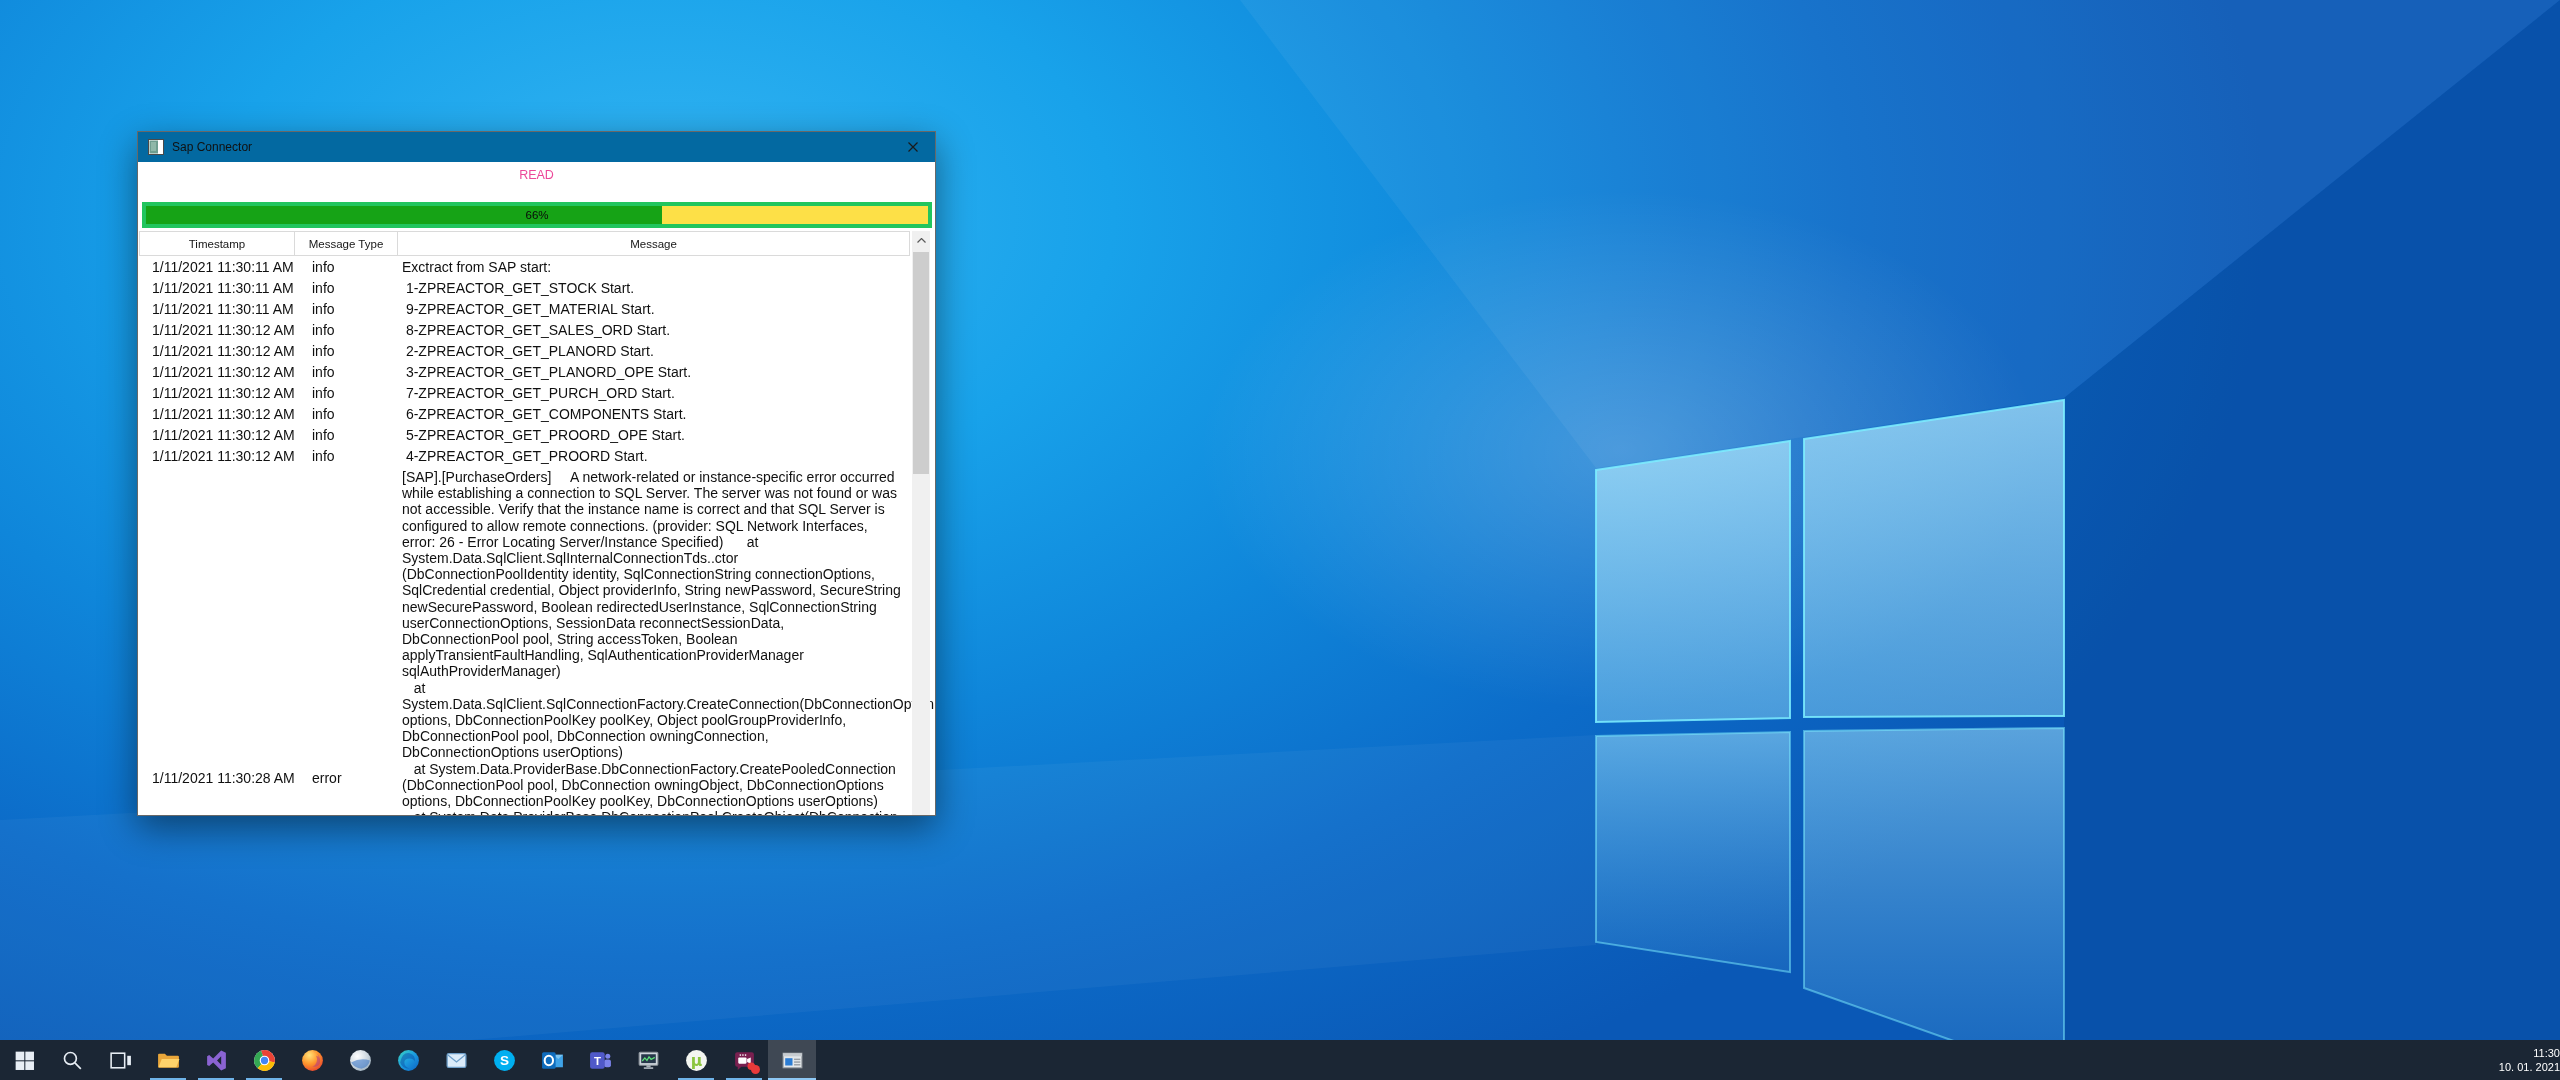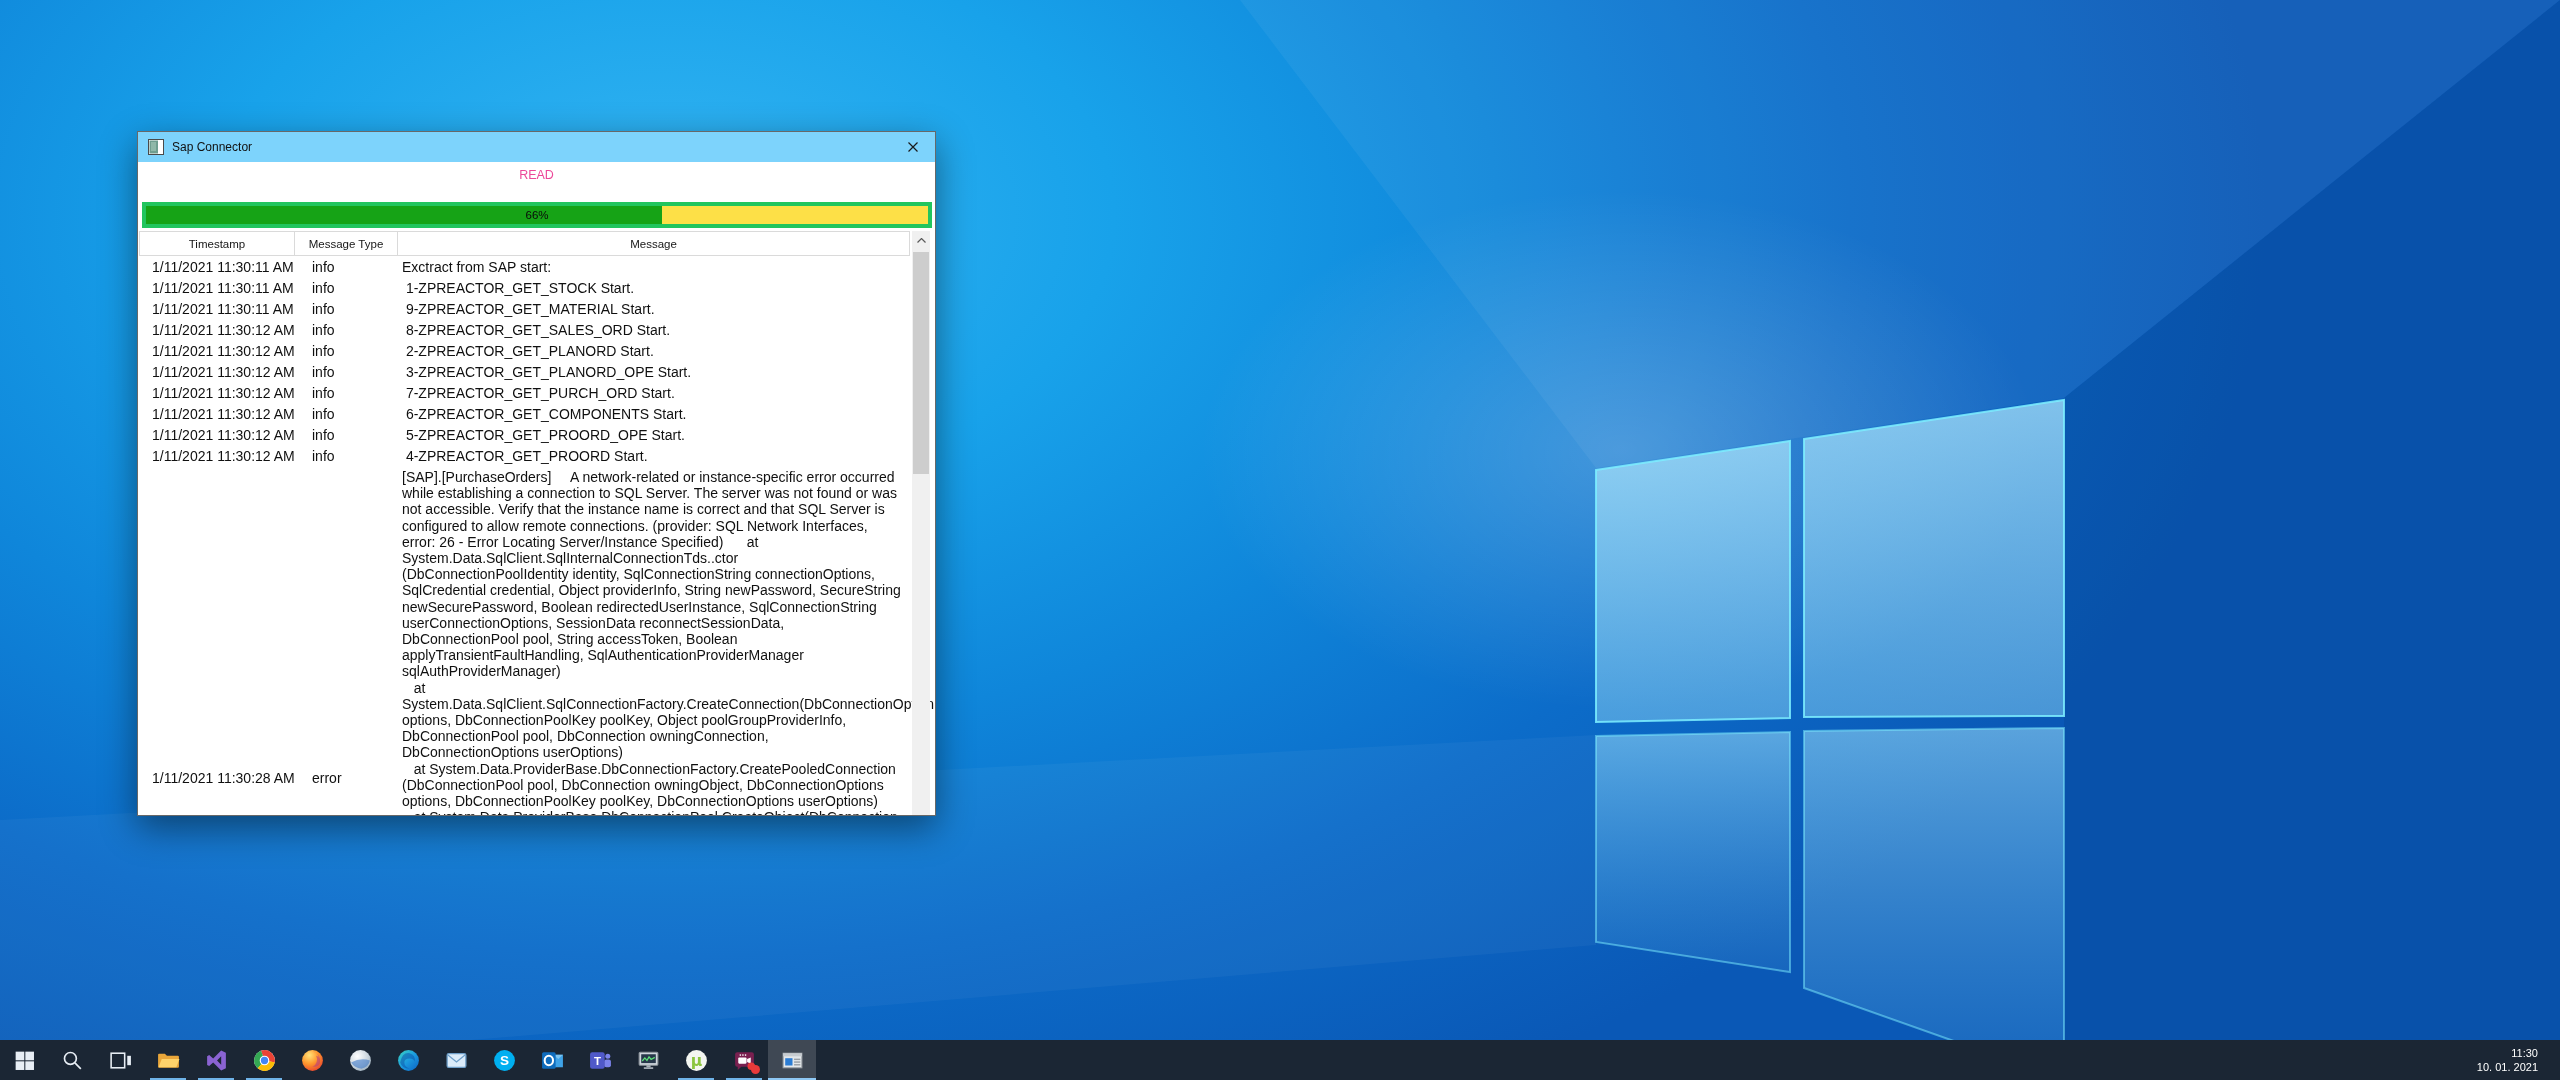--- a/index.html
+++ b/index.html
@@ -3,21 +3,21 @@
 <meta charset="utf-8">
 <style>
   html,body{margin:0;padding:0;width:2560px;height:1080px;overflow:hidden;
     font-family:"Liberation Sans","DejaVu Sans",sans-serif;}
   #desktop{position:absolute;inset:0;
     background:radial-gradient(1600px 1000px at 26% 20%, #33b4f2 0%, #18a2ea 28%, #0f86da 52%, #0c6cc9 74%, #0a58b6 100%) #0a58b6;}
   #wallpaper-svg{position:absolute;inset:0;pointer-events:none;}
   
   #win{position:absolute;left:137px;top:131px;width:799px;height:685px;background:#fff;
     border:1px solid #686868;box-shadow:0 12px 34px rgba(0,0,0,.45);box-sizing:border-box;overflow:hidden;}
-  #titlebar{position:absolute;left:0;top:0;right:0;height:30px;background:#7dd3fc;display:flex;align-items:center;}
+  #titlebar{position:absolute;left:0;top:0;right:0;height:30px;background:#0369a1;display:flex;align-items:center;}
   #title-icon{width:16px;height:16px;margin-left:10px;flex:0 0 auto;}
   #title-text{margin-left:8px;font-size:12px;color:#111;}
   #close-btn{margin-left:auto;width:45px;height:30px;display:flex;align-items:center;justify-content:center;}
   #close-btn svg{display:block;}
   #read-label{position:absolute;left:0;top:36px;width:100%;text-align:center;font-size:12.5px;color:#ec4899;}
   #progress{position:absolute;left:4px;top:70px;width:790px;height:26px;background:#fde047;
     border:4px solid #22c55e;box-sizing:border-box;}
   #progress-fill{position:absolute;left:0;top:0;bottom:0;background:#16a316;}
   #progress-label{position:absolute;inset:0;display:flex;align-items:center;justify-content:center;
     font-size:11.5px;color:#0a0a0a;}
@@ -46,21 +46,21 @@
   #taskbar{position:absolute;left:0;bottom:0;width:100%;height:40px;background:#1b2634;display:flex;align-items:stretch;}
   #tb-items{display:flex;}
   .tb-btn{position:relative;width:48px;display:flex;align-items:center;justify-content:center;}
   .tb-btn.active{background:rgba(255,255,255,.16);}
   .tb-ic{width:25px;height:25px;display:block;}
   .tb-ic svg{width:25px;height:25px;display:block;}
   .tb-underline{position:absolute;left:6px;right:6px;bottom:0;height:2px;background:#6fb3e8;}
   .tb-btn.active .tb-underline{left:0;right:0;background:#8ec8f5;}
   .tb-badge{position:absolute;right:8px;bottom:6px;width:9px;height:9px;border-radius:50%;background:#e83a3a;}
   #clock{margin-left:auto;display:flex;flex-direction:column;justify-content:center;align-items:flex-end;
-    padding-right:22px;color:#fff;font-size:11px;line-height:14px;text-align:right;}
+    padding-right:0;color:#fff;font-size:11px;line-height:14px;text-align:right;}
 </style>
 </head>
 <body>
 
 <div id="desktop">
   <svg id="wallpaper-svg" viewBox="0 0 2560 1080">
     <defs>
       <linearGradient id="paneTop" x1="0" y1="0" x2="0" y2="1">
         <stop offset="0" stop-color="#a8e2fa" stop-opacity="0.75"></stop>
         <stop offset="1" stop-color="#7cc8f0" stop-opacity="0.55"></stop>

